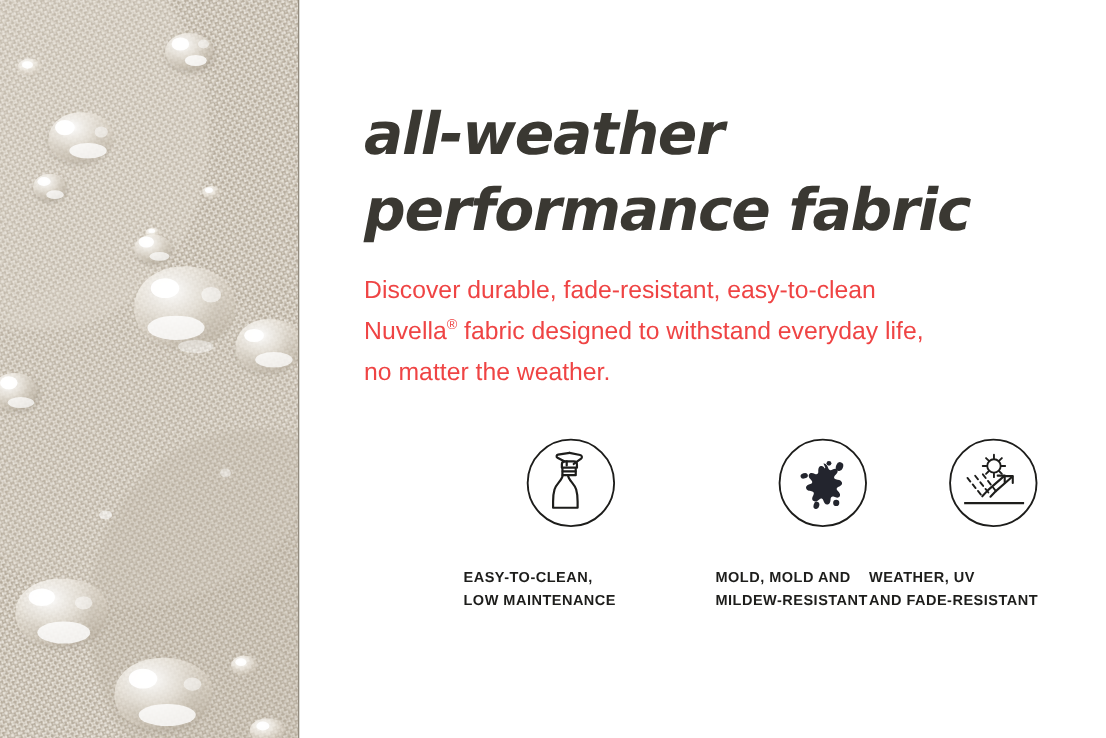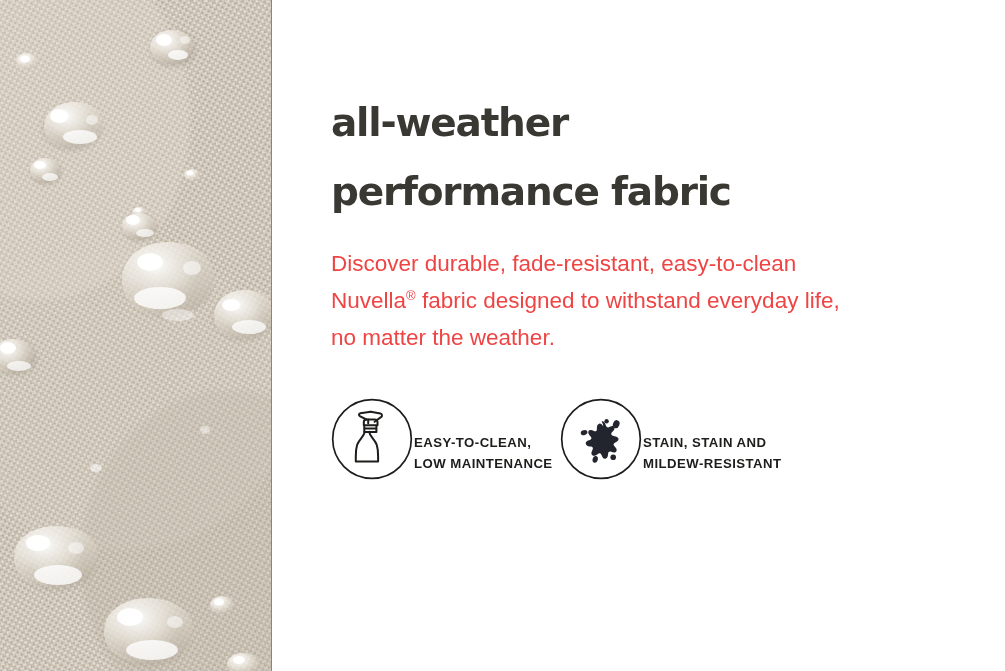--- a/index.html
+++ b/index.html
@@ -49,25 +49,26 @@
   }
 
   .headline {
     position: absolute;
     left: 59px;
     top: 88px;
     width: 660px;
     margin: 0;
     color: #3a3832;
     font-family: "DejaVu Sans", sans-serif;
-    font-size: 39px;
+    font-size: 53px;
     font-weight: 700;
     line-height: 69px;
     letter-spacing: -1.2px;
     white-space: pre-line;
+    font-style: italic;
   }
 
   .subcopy {
     position: absolute;
     left: 59px;
     top: 245px;
     width: 620px;
     margin: 0;
     color: #ef4444;
     font-family: "Liberation Sans", sans-serif;
@@ -87,21 +88,22 @@
     position: absolute;
     left: 59px;
     top: 398px;
     width: 660px;
     display: flex;
     flex-direction: row;
   }
   .feature {
     width: 229px;
     display: flex;
-    align-items: flex-start;
+    flex-direction: column;
+    align-items: flex-end;
   }
   .feature:last-child { width: auto; }
 
   .icon-circle {
     width: 82px;
     height: 82px;
     display: block;
   }
 
   .feature-caption {
@@ -281,20 +283,48 @@
           <circle cx="41" cy="41" r="39.3" fill="none" stroke="#1d1d1b" stroke-width="1.7"></circle>
           <g fill="#23252e">
             <path d="M41.6 23.3c2.4-.4 3.6 1.9 4.2 4 .6 2.2 2.4 2.6 4.1 1.5 1.9-1.2 4.2-1.1 4.6 1 .4 2-1.3 3.2-2.5 4.5-1.3 1.4-.9 2.9.8 3.4 2 .6 4.6.6 5.5 2.6.9 2-1.1 3.5-2.9 4.1-1.9.7-2.4 2.2-1.1 3.6 1.4 1.5 3.2 3.3 2.1 5.2-1.1 1.9-3.4 1.2-5.1.5-1.8-.7-3.1.2-3.2 2-.1 2.1-.5 4.6-2.7 5-2.2.4-3.2-1.8-3.9-3.7-.7-1.9-2.2-2.3-3.7-1-1.6 1.4-3.8 2.7-5.5 1.2-1.7-1.5-.7-3.6.2-5.3.9-1.7.2-3.1-1.7-3.3-2.1-.2-4.7-.7-5-2.9-.3-2.2 2-3.1 3.9-3.7 1.9-.6 2.3-2.1.9-3.5-1.5-1.5-3.2-3.5-2-5.4 1.2-1.9 3.5-1 5.3-.2 1.8.8 3.1-.1 3-2-.1-2.1.1-4.7 2.3-5.2 1.6-.4 2.8.8 3.5 2.1.2-.1.4-.3.6-.5z"></path>
             <ellipse cx="56.2" cy="26.2" rx="3.2" ry="4.1" transform="rotate(22 56.2 26.2)"></ellipse>
             <circle cx="46.6" cy="23.2" r="2.2"></circle>
             <ellipse cx="24.1" cy="34.6" rx="3.4" ry="2.4" transform="rotate(-18 24.1 34.6)"></ellipse>
             <ellipse cx="35.2" cy="61.4" rx="2.6" ry="3.4" transform="rotate(14 35.2 61.4)"></ellipse>
             <circle cx="53.2" cy="59.2" r="2.8"></circle>
           </g>
         </svg>
-        <div class="feature-caption">STAIN, STAIN AND
+        <div class="feature-caption">MOLD, MOLD AND
 MILDEW-RESISTANT</div>
       </div>
 
+      <div class="feature">
+        <svg class="icon-circle" viewBox="0 0 82 82">
+          <circle cx="41" cy="41" r="39.3" fill="none" stroke="#1d1d1b" stroke-width="1.7"></circle>
+          <g fill="none" stroke="#1d1d1b" stroke-width="1.7" stroke-linecap="round">
+
+            <circle cx="41.6" cy="25.6" r="6.1"></circle>
+            <path d="M41.6 15.4v3.4M41.6 32.4v3.4M31.4 25.6h3.4M48.4 25.6h3.4
+                     M34.4 18.4l2.4 2.4M46.4 30.4l2.4 2.4M48.8 18.4l-2.4 2.4M36.8 30.4l-2.4 2.4"></path>
+          </g>
+          <g fill="none" stroke="#1d1d1b" stroke-width="1.7" stroke-linecap="round">
+
+            <path d="M17.5 36.5L31 53.2" stroke-dasharray="4.2 3.4"></path>
+            <path d="M24.5 34.5L37.5 51" stroke-dasharray="4.2 3.4"></path>
+            <path d="M31.5 33.2L44 49.3" stroke-dasharray="4.2 3.4"></path>
+          </g>
+          <g fill="none" stroke="#1d1d1b" stroke-width="1.9" stroke-linecap="round" stroke-linejoin="round">
+
+            <path d="M31 53.2l5.2-5.6 14.3-12.5"></path>
+            <path d="M45 34.4h6.4v6.2"></path>
+            <path d="M38.4 53.6l5.4-5.6 14.4-12.6"></path>
+            <path d="M52.2 34.8h6.5v6.3"></path>
+          </g>
+
+          <path d="M14.5 59.4h54.5" fill="none" stroke="#1d1d1b" stroke-width="2.2"></path>
+        </svg>
+        <div class="feature-caption">WEATHER, UV
+AND FADE-RESISTANT</div>
+      </div>
 
     </div>
   </div>
 </div>
 
 </body></html>

